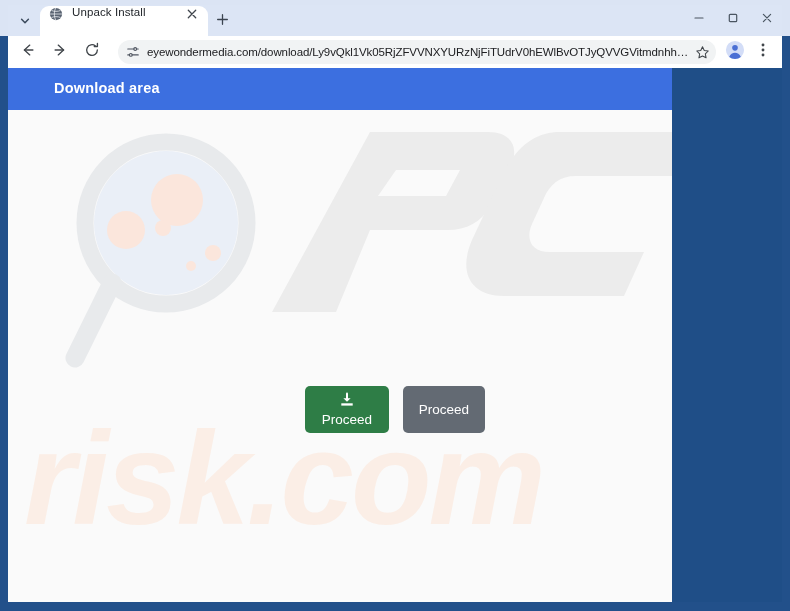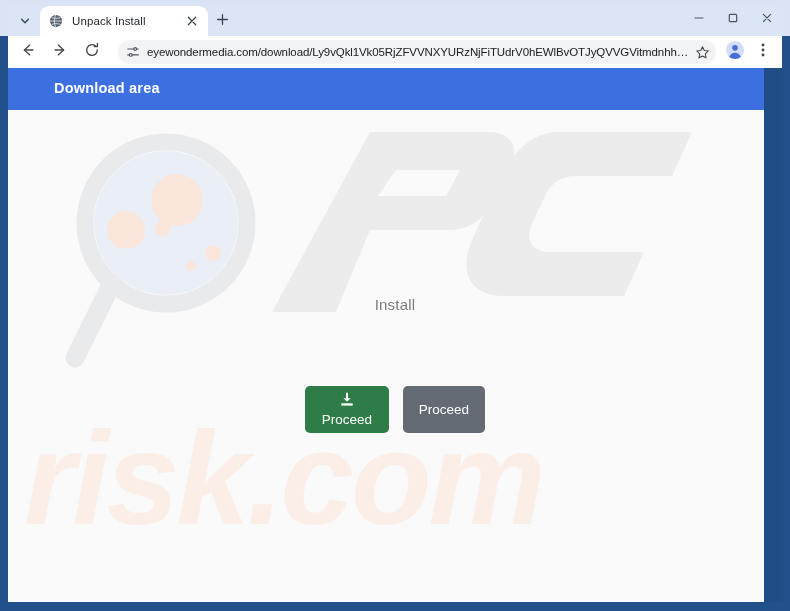--- a/index.html
+++ b/index.html
@@ -52,21 +52,20 @@
   }
   #tab-search svg { display:block; }
 
   #tab-active {
     position: absolute;
     left: 40px; top: 6px;
     width: 168px; height: 30px;
     background: #ffffff;
     border-radius: 9px 9px 0 0;
     display: flex;
-    align-items: center;
     padding: 0 8px;
     box-sizing: border-box;
   }
   #tab-favicon {
     width: 16px; height: 16px;
     flex: 0 0 16px;
     margin-right: 8px;
     display:flex; align-items:center; justify-content:center;
   }
   #tab-title {
@@ -174,21 +173,21 @@
     margin-left: 2px; margin-right: 6px;
     flex: 0 0 auto;
     display:flex; align-items:center; justify-content:center;
     cursor: pointer;
   }
 
   
   #viewport {
     position: absolute;
     left: 8px; top: 68px;
-    width: 756px; height: 534px;
+    width: 664px; height: 534px;
     background: #f9f9f9;
     overflow: hidden;
   }
 
   
   #page-header {
     position: absolute;
     left: 0; top: 0;
     width: 774px; height: 42px;
     background: #3c6fe0;
@@ -448,21 +447,20 @@
           </g>
         </svg>
       </div>
 
       <div id="wm-risk">
         <svg width="760" height="140" viewBox="0 0 760 140">
           <text x="10" y="110" font-family="'Liberation Sans', sans-serif" font-size="132" font-weight="bold" font-style="italic" letter-spacing="-3" fill="#fbeee6">risk.com</text>
         </svg>
       </div>
 
-      <div id="install-label">Install</div>
 
       <div id="btn-row">
 
         <button id="download-button">
           <span id="download-icon">
             <svg width="16" height="16" viewBox="0 0 16 16">
               <path d="M8 1.4 V7.2" stroke="#ffffff" stroke-width="2" stroke-linecap="round"></path>
               <path d="M4.4 6.2 L8 9.8 L11.6 6.2 Z" fill="#ffffff"></path>
               <path d="M2.3 11.3 H13.7 V13.6 H2.3 Z" fill="#ffffff"></path>
             </svg>

